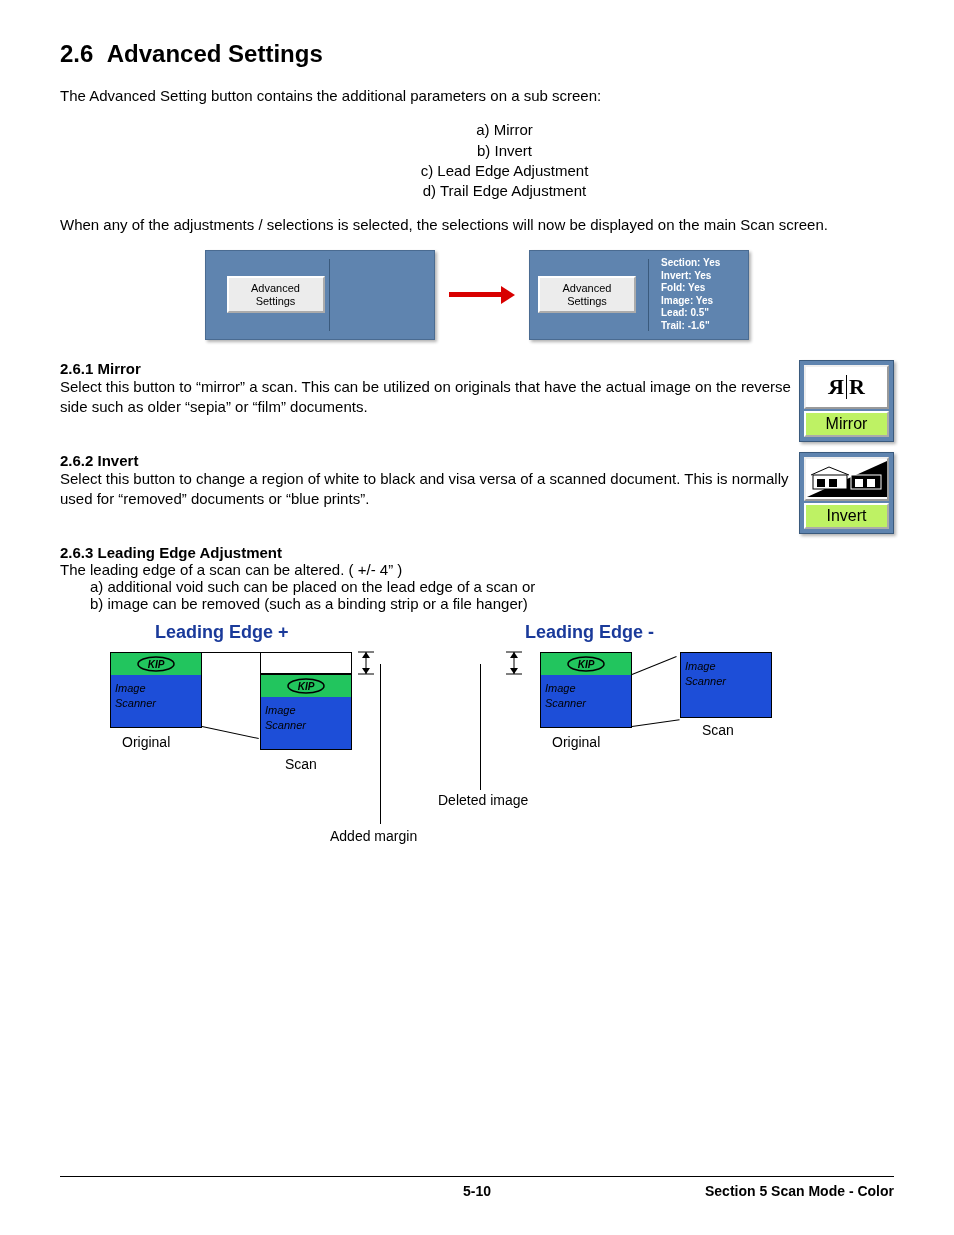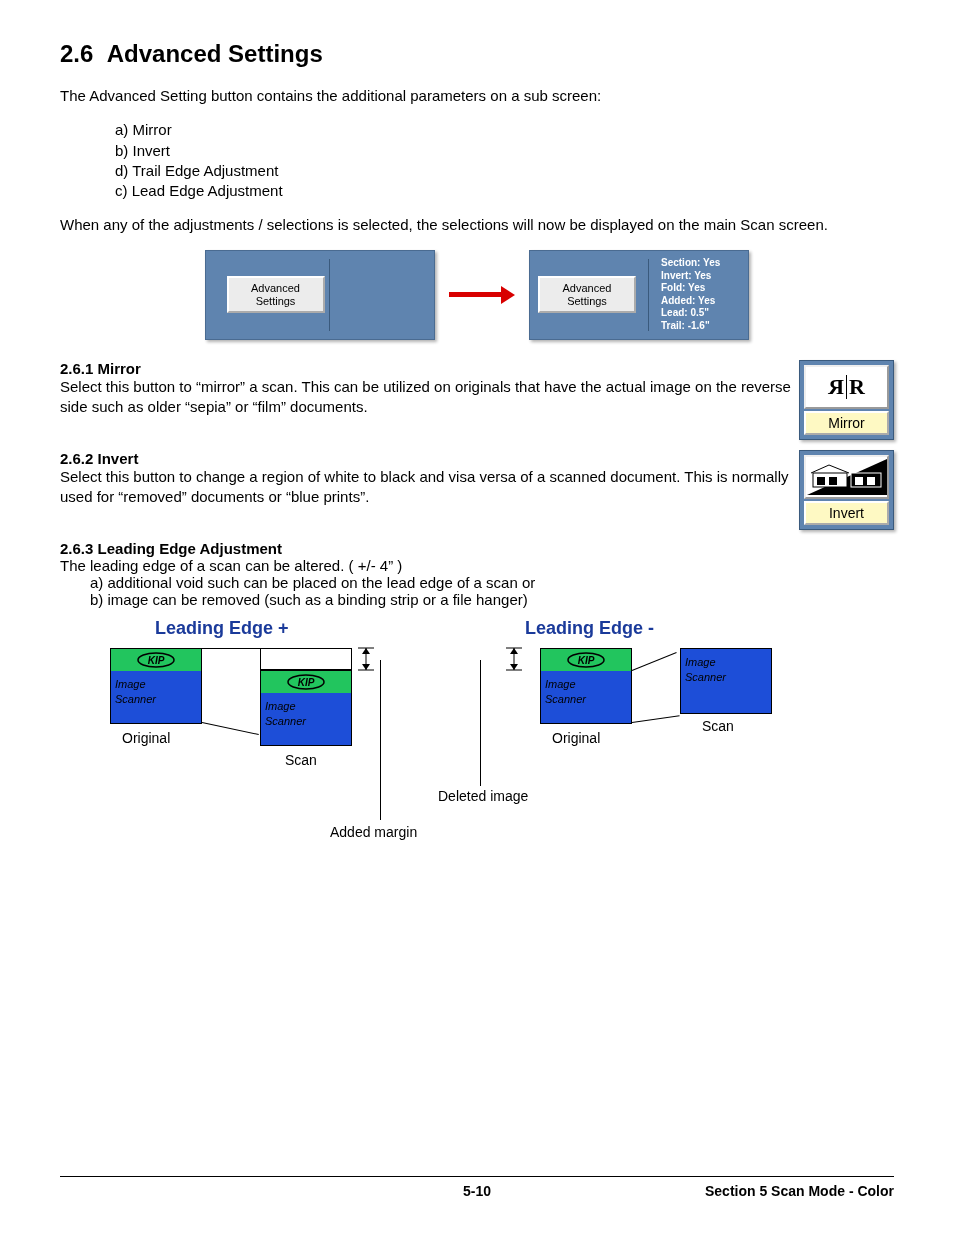--- a/index.html
+++ b/index.html
@@ -16,21 +16,21 @@
     padding: 40px 60px 16px 60px;
     box-sizing: border-box;
   }
   h1.main {
     font-size: 24px;
     font-weight: bold;
     margin: 0 0 18px 0;
   }
   p { margin: 0 0 14px 0; line-height: 1.35; }
   .list-alpha { margin: 0 0 14px 55px; }
-  .list-alpha div { line-height: 1.35; }
+  .list-alpha div { line-height: 1.35; text-align: center; }
   .sub-hd { font-weight: bold; }
   .section { margin-bottom: 10px; }
 
   
   .two-panel-row {
     display: flex;
     align-items: center;
     justify-content: center;
     gap: 14px;
     margin: 10px 0 20px 0;
@@ -88,23 +88,23 @@
     border: 2px outset #eee;
     height: 40px;
     display: flex;
     align-items: center;
     justify-content: center;
     margin-bottom: 2px;
     position: relative;
     overflow: hidden;
   }
   .icon-btn .ib-label {
-    background: #fef9c3;
+    background: #bef264;
     border: 2px outset #fff;
-    font-size: 14px;
+    font-size: 16px;
     padding: 2px 0;
     text-align: center;
   }
   .mirror-glyph {
     font-family: "Times New Roman", serif;
     font-size: 22px;
     letter-spacing: 0;
     font-weight: bold;
     display: flex;
     align-items: center;
@@ -183,22 +183,22 @@
 
   <h1 class="main">
     <span>2.6</span>&nbsp;&nbsp;<span>Advanced Settings</span>
   </h1>
 
   <p>The Advanced Setting button contains the additional parameters on a sub screen:</p>
 
   <div class="list-alpha">
     <div>a)  Mirror</div>
     <div>b)  Invert</div>
+    <div>c)  Lead Edge Adjustment</div>
     <div>d)  Trail Edge Adjustment</div>
-    <div>c)  Lead Edge Adjustment</div>
   </div>
 
   <p>When any of the adjustments / selections is selected, the selections will now be displayed on the main Scan screen.</p>
 
   <div class="two-panel-row">
     <div class="panel left">
       <div class="adv-btn">Advanced Settings</div>
       <div class="vdiv"></div>
       <div style="width:80px"></div>
     </div>
@@ -206,21 +206,21 @@
       <div class="arrow-shaft"></div>
         <div class="arrow-head"></div>
     </div>
     <div class="panel right">
       <div class="adv-btn">Advanced Settings</div>
       <div class="vdiv"></div>
       <div class="status-block">
         <div>Section: Yes</div>
         <div>Invert: Yes</div>
         <div>Fold: Yes</div>
-        <div>Added: Yes</div>
+        <div>Image: Yes</div>
         <div>Lead: 0.5"</div>
         <div>Trail: -1.6"</div>
       </div>
     </div>
   </div>
 
   <div class="section with-icon">
     <div class="txt">
       <div class="sub-hd">2.6.1   Mirror</div>
       <p style="margin-bottom:6px">Select this button to “mirror” a scan. This can be utilized on originals that have the actual image on the reverse side such as older “sepia” or “film” documents.</p>

